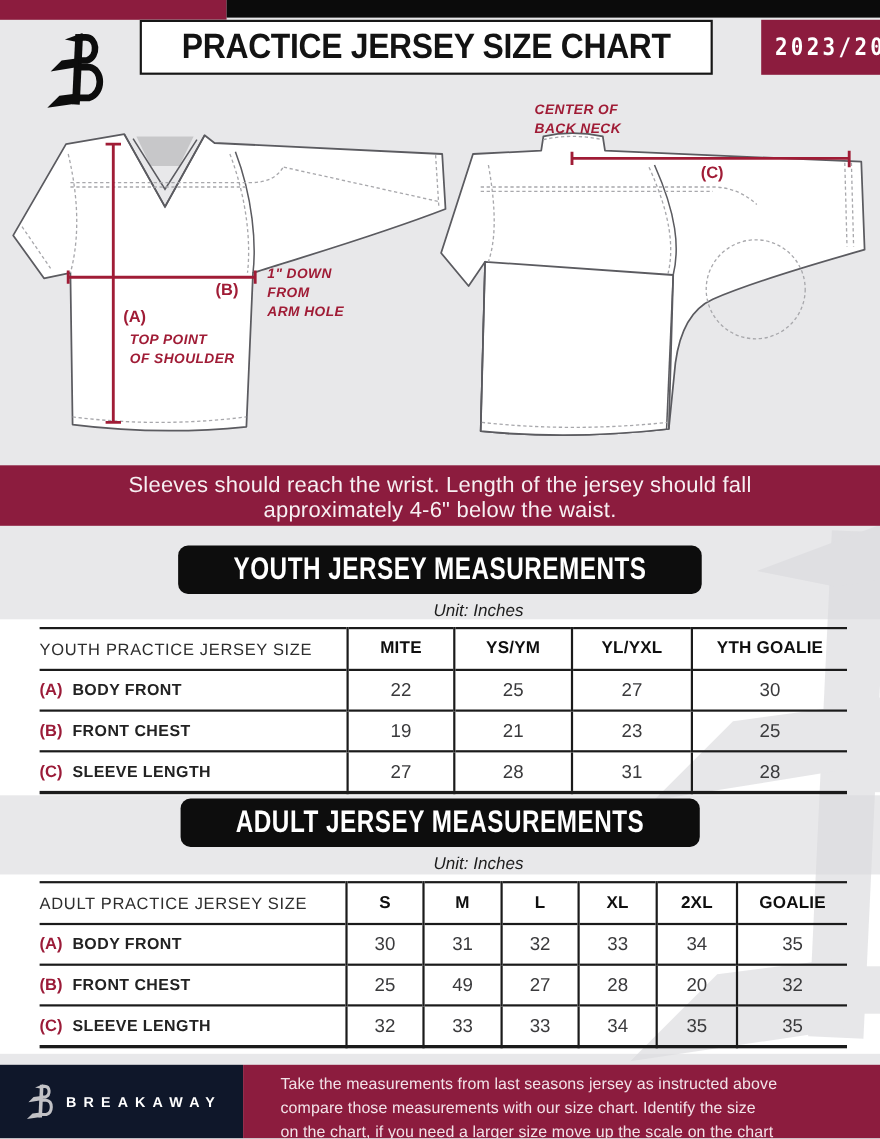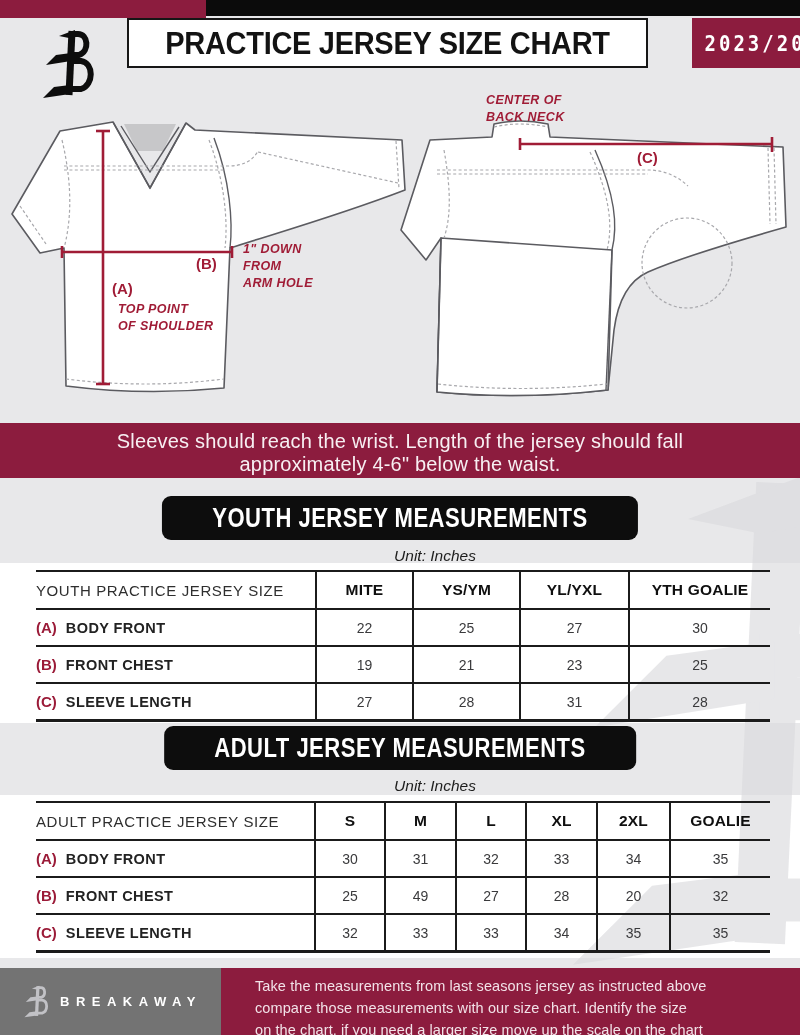--- a/index.html
+++ b/index.html
@@ -60,26 +60,26 @@
   .table-youth{top:570px;}
   .table-adult{top:801px;}
   table.size tr{border-top:2px solid #1b1b1b;}
   table.size th,table.size td{padding:0;margin:0;}
   td.v,th.v{border-left:2px solid #1b1b1b;}
   th.lab{height:36px;text-align:left;padding-left:22px;font-size:15px;font-weight:500;
          color:#2e2e2e;letter-spacing:.6px;white-space:nowrap;}
   th.col{height:36px;text-align:center;font-size:15.5px;font-weight:700;color:#0f0f0f;
          letter-spacing:.2px;}
   td.rowlab{height:35px;text-align:left;padding-left:35px;white-space:nowrap;}
-  td.num{height:35px;text-align:center;font-size:14px;color:#3a3a3c;font-weight:500;}
+  td.num{height:35px;text-align:center;font-size:17px;color:#3a3a3c;font-weight:500;}
   .rtag{color:#9B1B38;font-weight:800;font-size:15px;margin-right:9px;}
   .rname{font-size:14.5px;font-weight:600;color:#222222;letter-spacing:.4px;}
 
   
-  .footer-black{left:0;top:968px;width:221px;height:67px;background:#737373;display:flex;
+  .footer-black{left:0;top:968px;width:221px;height:67px;background:#0f172a;display:flex;
                 align-items:center;padding-left:24px;box-sizing:border-box;z-index:3;}
   .logo-footer{width:26px;height:38px;color:#c2c2c6;flex:0 0 auto;}
   .brand-name{color:#ffffff;font-size:13px;font-weight:700;letter-spacing:6.5px;margin-left:10px;
               white-space:nowrap;}
   .footer-maroon{left:221px;top:968px;width:579px;height:67px;background:#8C1C3E;
                  box-sizing:border-box;padding:7px 14px 0 34px;z-index:3;}
   .footer-note{color:#F2E2E8;font-size:14.5px;line-height:22px;white-space:pre-line;
                letter-spacing:.1px;}
 
   

